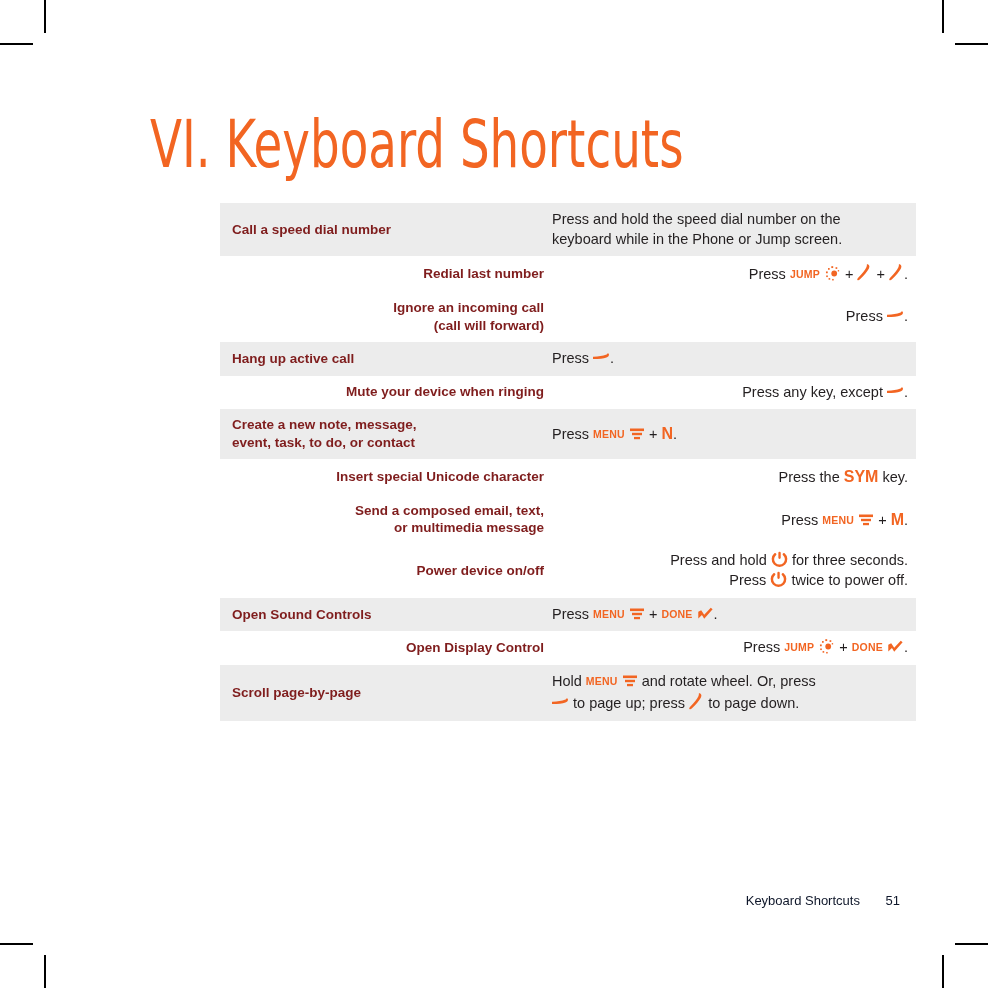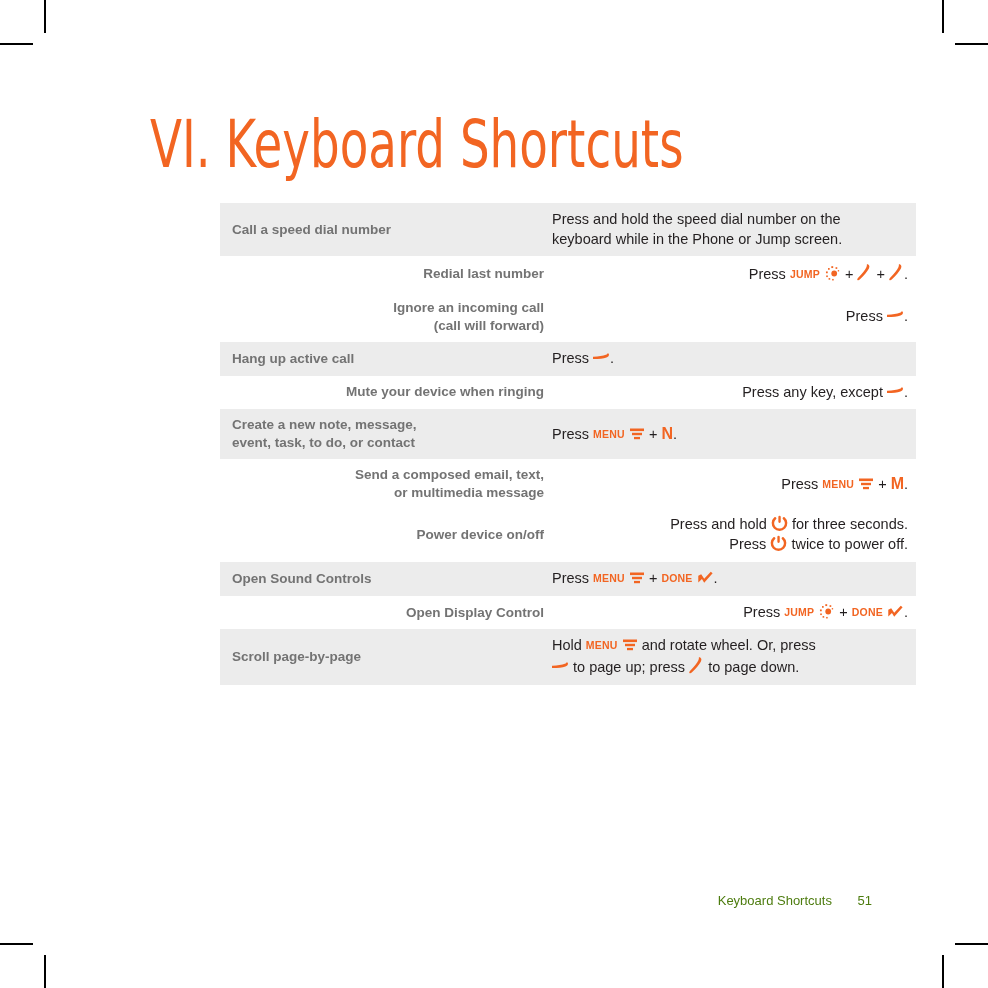--- a/index.html
+++ b/index.html
@@ -58,21 +58,21 @@
   .shortcut-table tr.even { background: #ffffff; text-align: right; }
 
   .shortcut-table td {
     vertical-align: middle;
     padding: 7px 0 7px 0;
   }
   td.action {
     width: 312px;
     padding-left: 12px;
     padding-right: 8px;
-    color: #737373;
+    color: #7f1d1d;
     font-size: 13.5px;
     font-weight: bold;
     line-height: 1.32;
   }
   td.desc {
     width: 356px;
     padding-right: 8px;
     color: #231f20;
     font-size: 14.5px;
     font-weight: normal;
@@ -98,24 +98,24 @@
   .ico {
     display: inline-block;
     vertical-align: -3px;
     line-height: 0;
   }
   .ico svg { display: block; }
 
   
   .footer {
     position: absolute;
-    right: 116px;
+    right: 88px;
     top: 893px;
     font-size: 13px;
-    color: #4d7c0f;
+    color: #0f172a;
     white-space: nowrap;
     padding-left: 48px;
   }
   .footer .pg { margin-left: 22px; }
 </style>
 </head>
 <body>
 
 <div class="crop v crop-tl-v"></div>
 <div class="crop h crop-tl-h"></div>
@@ -239,20 +239,30 @@
           <rect x="1" y="2.5" width="14" height="2.6" fill="#f26522"></rect>
           <rect x="3" y="6.8" width="10" height="2.4" fill="#f26522"></rect>
           <rect x="5" y="10.9" width="6" height="2.3" fill="#f26522"></rect>
         </svg>
       </span>
       <span>+</span>
       <span class="keyname big">N</span><span>.</span>
     </td>
   </tr>
 
+  <tr class="even">
+    <td class="action">
+      <span>Insert special Unicode character</span>
+    </td>
+    <td class="desc">
+      <span>Press the</span>
+      <span class="keyname big">SYM</span>
+      <span>key.</span>
+    </td>
+  </tr>
 
 
   <tr class="even">
     <td class="action">
       <span>Send a composed email, text,</span><br>
       <span>or multimedia message</span>
     </td>
     <td class="desc">
       <span>Press</span>
       <span class="keycap">MENU</span>

